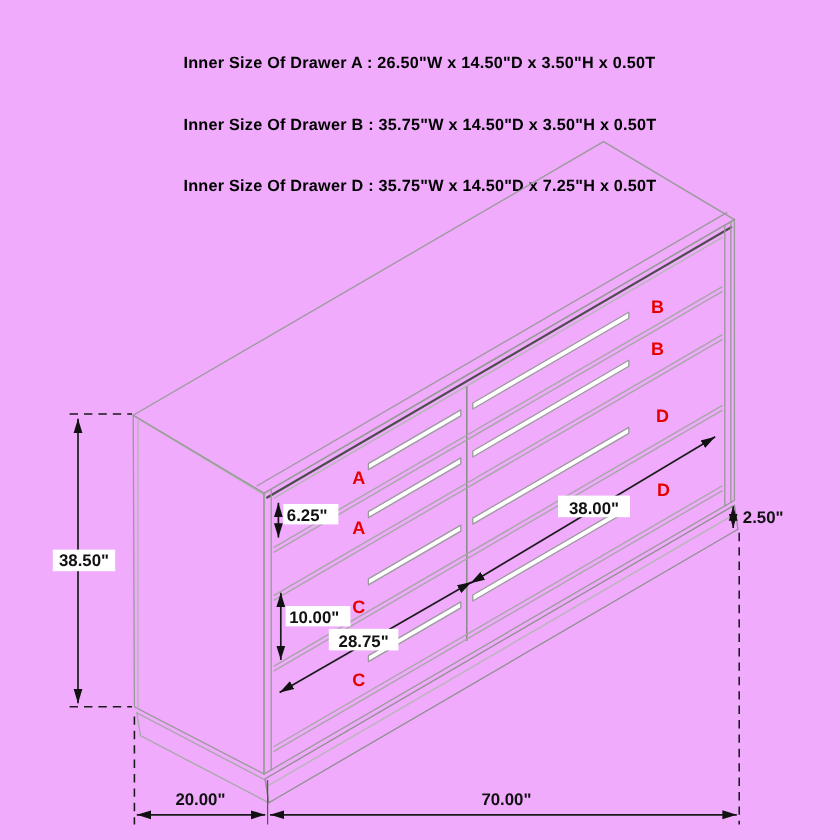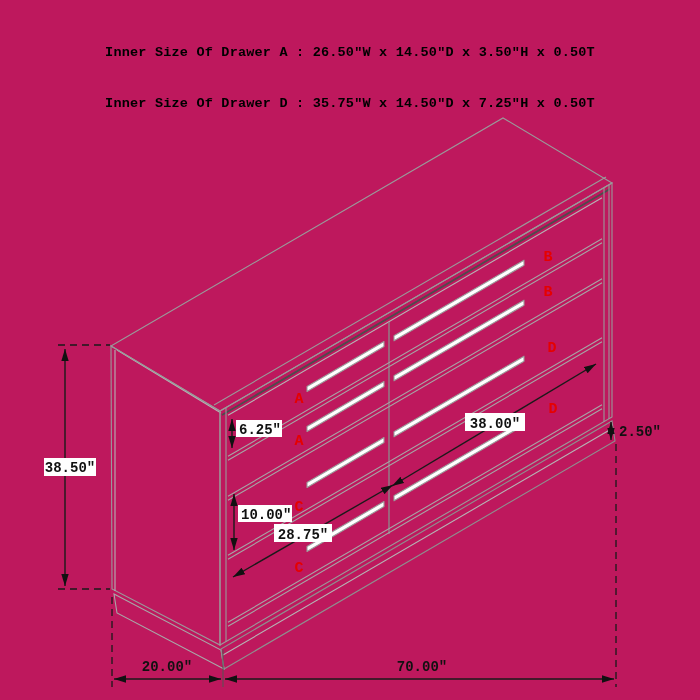--- a/index.html
+++ b/index.html
@@ -1,33 +1,34 @@
 <!DOCTYPE html>
 <html><head>
 <meta charset="utf-8">
 <style>
   html,body{margin:0;padding:0;background:#ffffff;}
-  #stage{position:relative;width:700px;height:700px;background:#be185d;overflow:hidden;
-         font-family:Liberation Mono, monospace;}
+  #stage{position:relative;width:700px;height:700px;background:#f0abfc;overflow:hidden;
+         font-family:Liberation Sans, sans-serif;}
   #spec-header{position:absolute;top:10px;left:0;width:700px;text-align:center;}
   #spec-header .inner{display:inline-block;text-align:left;}
   #spec-header div{font-size:13.5px;font-weight:bold;color:#000;line-height:17px;
                    letter-spacing:0.2px;white-space:pre;}
   svg{position:absolute;left:0;top:0;}
   .dim-text{font-size:14px;font-weight:bold;fill:#111;}
   .red-label{font-size:15px;font-weight:bold;fill:#e60000;}
 </style>
 </head>
 <body>
 
 <div id="stage">
 
   <div id="spec-header">
     <div class="inner">
       <div>Inner Size Of Drawer A : 26.50"W x 14.50"D x 3.50"H x 0.50T</div>
+      <div>Inner Size Of Drawer B : 35.75"W x 14.50"D x 3.50"H x 0.50T</div>
       <div>Inner Size Of Drawer D : 35.75"W x 14.50"D x 7.25"H x 0.50T</div>
     </div>
   </div>
 
   <svg width="700" height="700" viewBox="0 0 700 700">
     <defs>
       <marker id="arr" markerWidth="13" markerHeight="9" refX="12" refY="4.5" orient="auto-start-reverse" markerUnits="userSpaceOnUse">
         <polygon points="0,0.8 12,4.5 0,8.2" fill="#111"></polygon>
       </marker>
     </defs>

